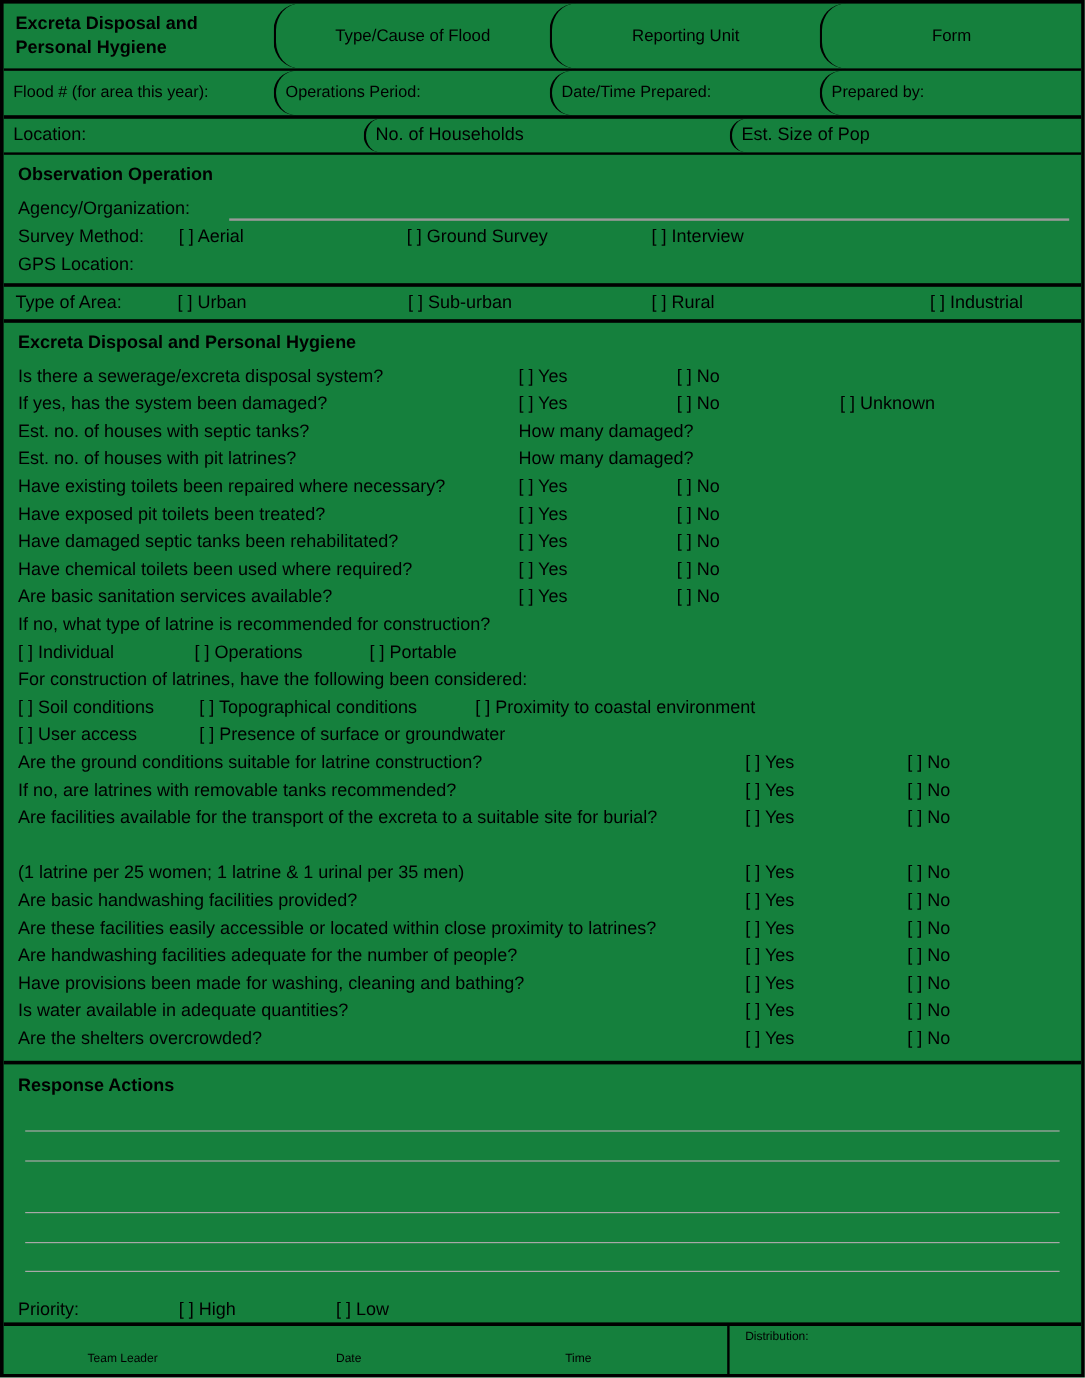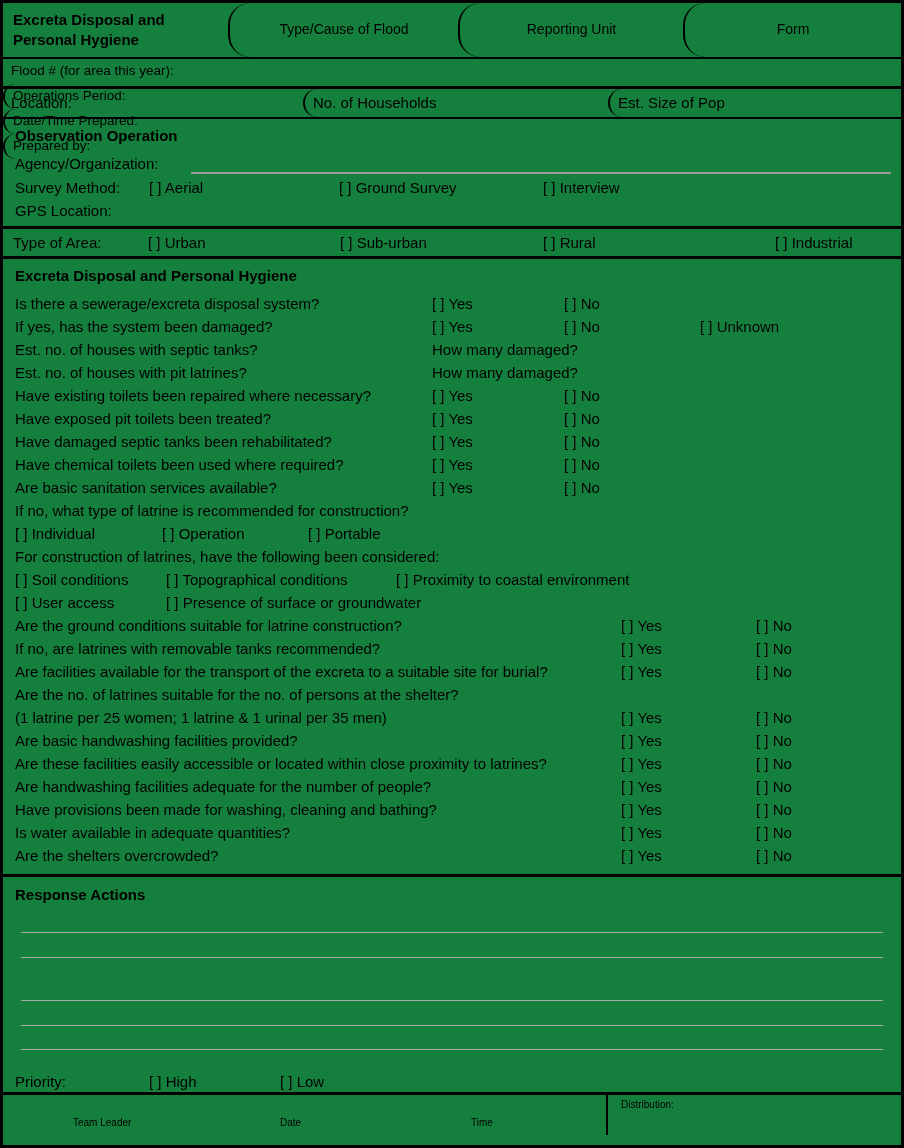--- a/index.html
+++ b/index.html
@@ -39,21 +39,21 @@
     font-weight: bold;
     font-size: 15px;
     line-height: 1.35;
     padding-left: 10px;
     align-items: center;
   }
   .hdr-center {
     justify-content: center;
     font-size: 14px;
   }
-  #hdr-row2 { height: 30px; flex-direction: column; }
+  #hdr-row2 { height: 40px; }
   #hdr-row2 .cell { display: flex; align-items: center; font-size: 13.5px; }
 
   
   #loc-row { height: 30px; text-align: center; }
   #loc-row .cell { display: flex; align-items: center; font-size: 15px; }
 
   
   #area-row { height: 30px; position: relative; }
   #area-row .lbl {
     position: absolute; left: 10px; top: 5px; font-size: 15px;
@@ -186,21 +186,21 @@
     <span class="opt" style="left:429px; top:197px">[ ] Yes</span>
     <span class="opt" style="left:561px; top:197px">[ ] No</span>
 
     <span class="q-line" style="top:220px">Are basic sanitation services available?</span>
     <span class="opt" style="left:429px; top:220px">[ ] Yes</span>
     <span class="opt" style="left:561px; top:220px">[ ] No</span>
 
     <span class="q-line" style="top:243px">If no, what type of latrine is recommended for construction?</span>
 
     <span class="opt" style="left:12px; top:266px">[ ] Individual</span>
-    <span class="opt" style="left:159px; top:266px">[ ] Operation</span>
+    <span class="opt" style="left:159px; top:266px">[ ] Operations</span>
     <span class="opt" style="left:305px; top:266px">[ ] Portable</span>
 
     <span class="q-line" style="top:289px">For construction of latrines, have the following been considered:</span>
 
     <span class="opt" style="left:12px; top:312px">[ ] Soil conditions</span>
     <span class="opt" style="left:163px; top:312px">[ ] Topographical conditions</span>
     <span class="opt" style="left:393px; top:312px">[  ] Proximity to coastal environment</span>
 
     <span class="opt" style="left:12px; top:335px">[ ] User access</span>
     <span class="opt" style="left:163px; top:335px">[ ] Presence of surface or groundwater</span>
@@ -210,21 +210,20 @@
     <span class="opt" style="left:753px; top:358px">[ ] No</span>
 
     <span class="q-line" style="top:381px">If no, are latrines with removable tanks recommended?</span>
     <span class="opt" style="left:618px; top:381px">[ ] Yes</span>
     <span class="opt" style="left:753px; top:381px">[ ] No</span>
 
     <span class="q-line" style="top:404px">Are facilities available for the transport of the excreta to a suitable site for burial?</span>
     <span class="opt" style="left:618px; top:404px">[ ] Yes</span>
     <span class="opt" style="left:753px; top:404px">[ ] No</span>
 
-    <span class="q-line" style="top:427px">Are the no. of latrines suitable for the no. of persons at the shelter?</span>
 
     <span class="q-line" style="top:450px">(1 latrine per 25 women; 1 latrine &amp; 1 urinal per 35 men)</span>
     <span class="opt" style="left:618px; top:450px">[ ] Yes</span>
     <span class="opt" style="left:753px; top:450px">[ ] No</span>
 
     <span class="q-line" style="top:473px">Are basic handwashing facilities provided?</span>
     <span class="opt" style="left:618px; top:473px">[ ] Yes</span>
     <span class="opt" style="left:753px; top:473px">[ ] No</span>
 
     <span class="q-line" style="top:496px">Are these facilities easily accessible or located within close proximity to latrines?</span>

